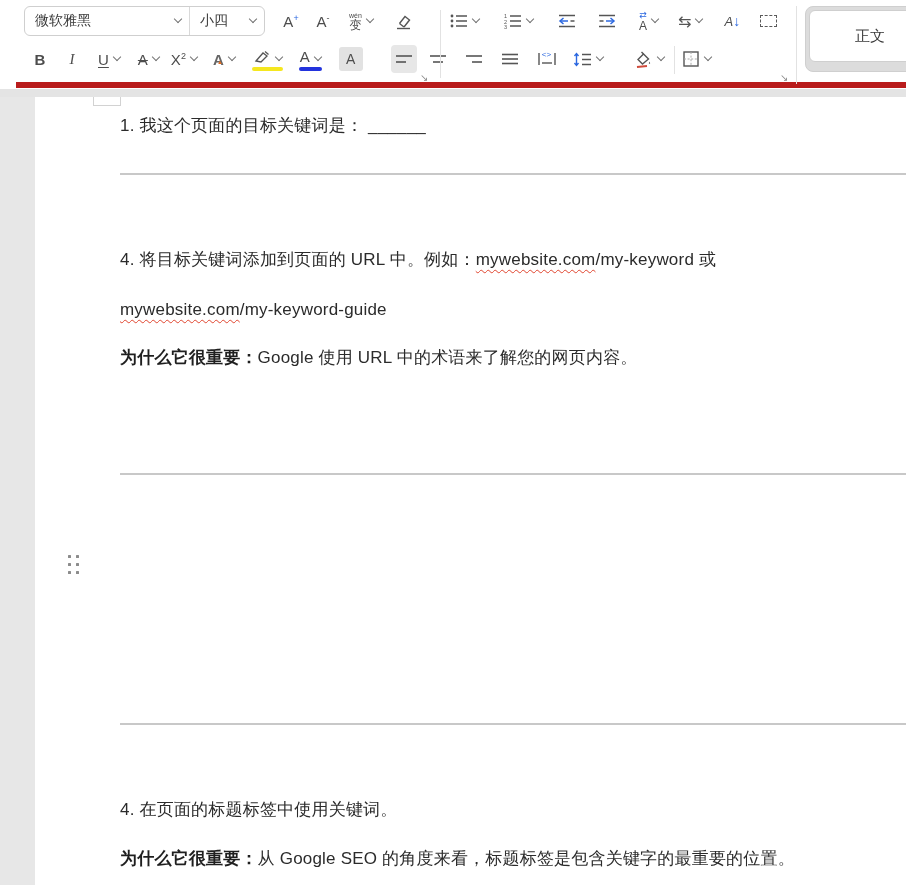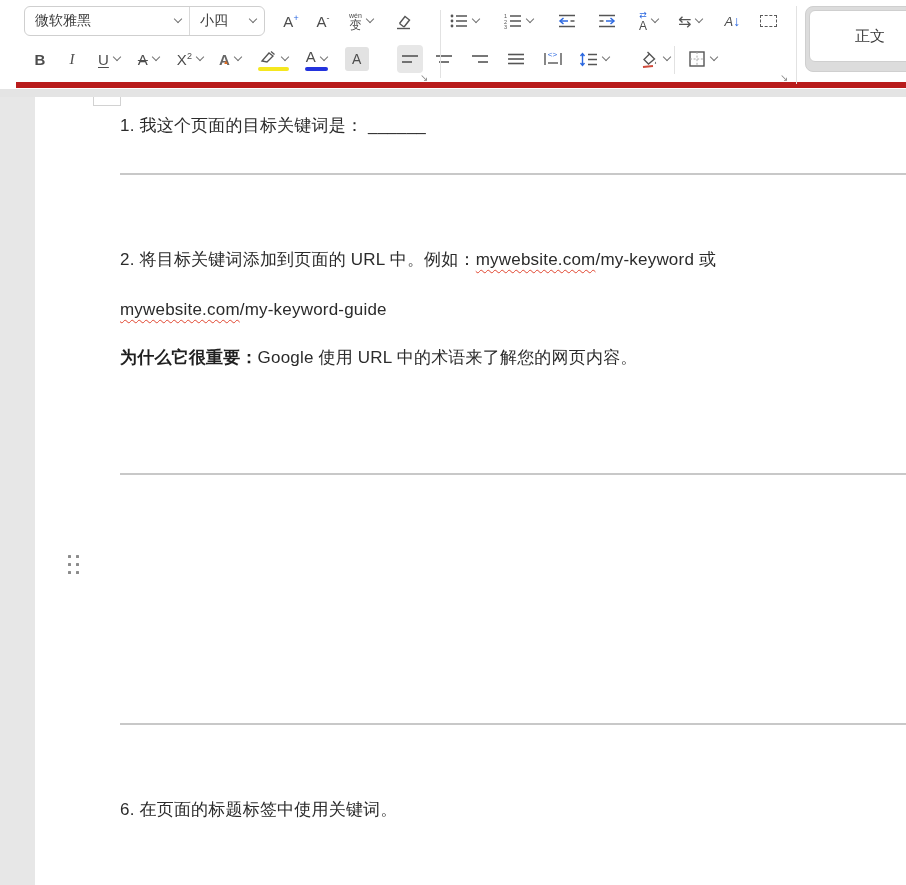--- a/index.html
+++ b/index.html
@@ -202,21 +202,21 @@
         <span>I</span>
       </div>
       <div class="tbtn" style="margin-left:10px">
         <span class="u-letter">U</span>
         <span class="chev"></span>
       </div>
       <div class="tbtn" style="margin-left:10px">
         <span class="strike-letter">A</span>
         <span class="chev"></span>
       </div>
-      <div class="tbtn" style="margin-left:10px">
+      <div class="tbtn" style="margin-left:4px">
         <span><span>X</span><sup>2</sup></span>
         <span class="chev"></span>
       </div>
       <div class="tbtn" style="margin-left:8px">
         <span style="position:relative;color:#666;font-weight:600">
           <span>A</span>
           <span class="fx-mark">▲</span>
         </span>
         <span class="chev"></span>
       </div>
@@ -333,32 +333,35 @@
         <span></span>
     </div>
 
     <div class="doc-line" style="top:16px">
       <span>1. 我这个页面的目标关键词是： ______</span>
     </div>
 
     <div class="doc-hr" style="top:76px"></div>
 
     <div class="doc-line" style="top:150px">
-      <span>2. 将目标关键词添加到页面的 URL 中。例如：</span><span class="sq">mywebsite.com</span><span>/my-keyword</span><span> 或</span>
+      <span>4. 将目标关键词添加到页面的 URL 中。例如：</span><span class="sq">mywebsite.com</span><span>/my-keyword</span><span> 或</span>
     </div>
     <div class="doc-line" style="top:248px">
       <b>为什么它很重要：</b><span>Google 使用 URL 中的术语来了解您的网页内容。</span>
     </div>
     <div class="doc-line" style="top:200px">
       <span class="sq">mywebsite.com</span><span>/my-keyword-guide</span>
     </div>
 
     <div class="doc-hr" style="top:376px"></div>
 
 
     <div class="doc-hr" style="top:626px"></div>
 
     <div class="doc-line" style="top:700px">
-      <span>6. 在页面的标题标签中使用关键词。</span>
+      <span>4. 在页面的标题标签中使用关键词。</span>
+    </div>
+    <div class="doc-line" style="top:749px">
+      <b>为什么它很重要：</b><span>从 Google SEO 的角度来看，标题标签是包含关键字的最重要的位置。</span>
     </div>
 
   </div>
 </div>
 
 </body></html>

